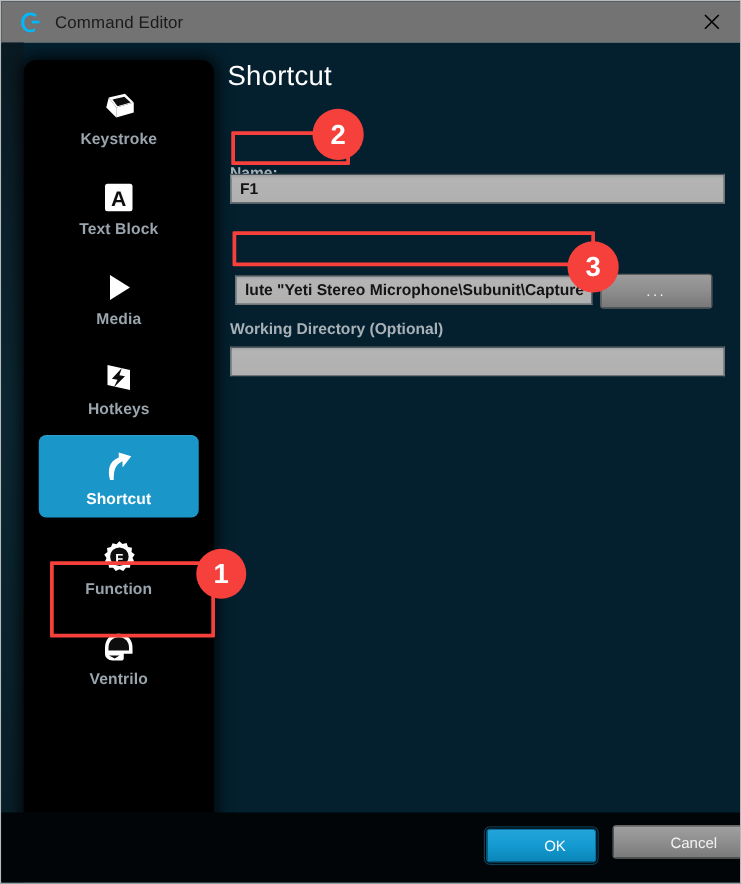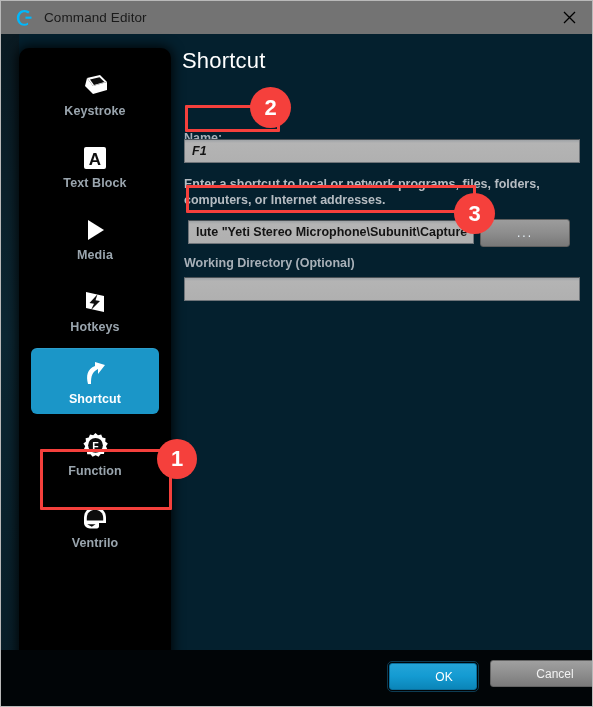--- a/index.html
+++ b/index.html
@@ -135,21 +135,21 @@
     align-items: center;
     padding: 0 7px;
     font-size: 12.5px;
     color: #141414;
     font-weight: bold;
     overflow: hidden;
     white-space: nowrap;
   }
   .input-name {
     position: absolute; left: 2px; top: 105px;
-    width: 396px; height: 24px; font-style: italic;
+    width: 396px; height: 24px;
   }
   .desc {
     position: absolute;
     left: 2px; top: 142px;
     width: 360px;
     font-size: 12.5px;
     line-height: 16px;
     color: #b6bcc2;
     font-weight: bold;
   }
@@ -340,21 +340,20 @@
     <div class="main">
 
       <div class="panel-title">Shortcut</div>
 
       <div class="field-label label-name">Name:</div>
 
       <div class="input input-name">
         <span>F1</span>
       </div>
 
-      <div class="desc">Enter a shortcut to local or network programs, files, folders, computers, or Internet addresses.</div>
 
       <div class="input input-shortcut">
         <span>lute "Yeti Stereo Microphone\Subunit\Capture"</span>
       </div>
 
       <div class="browse-btn">
         <span>...</span>
       </div>
 
       <div class="field-label label-wd">Working Directory (Optional)</div>

